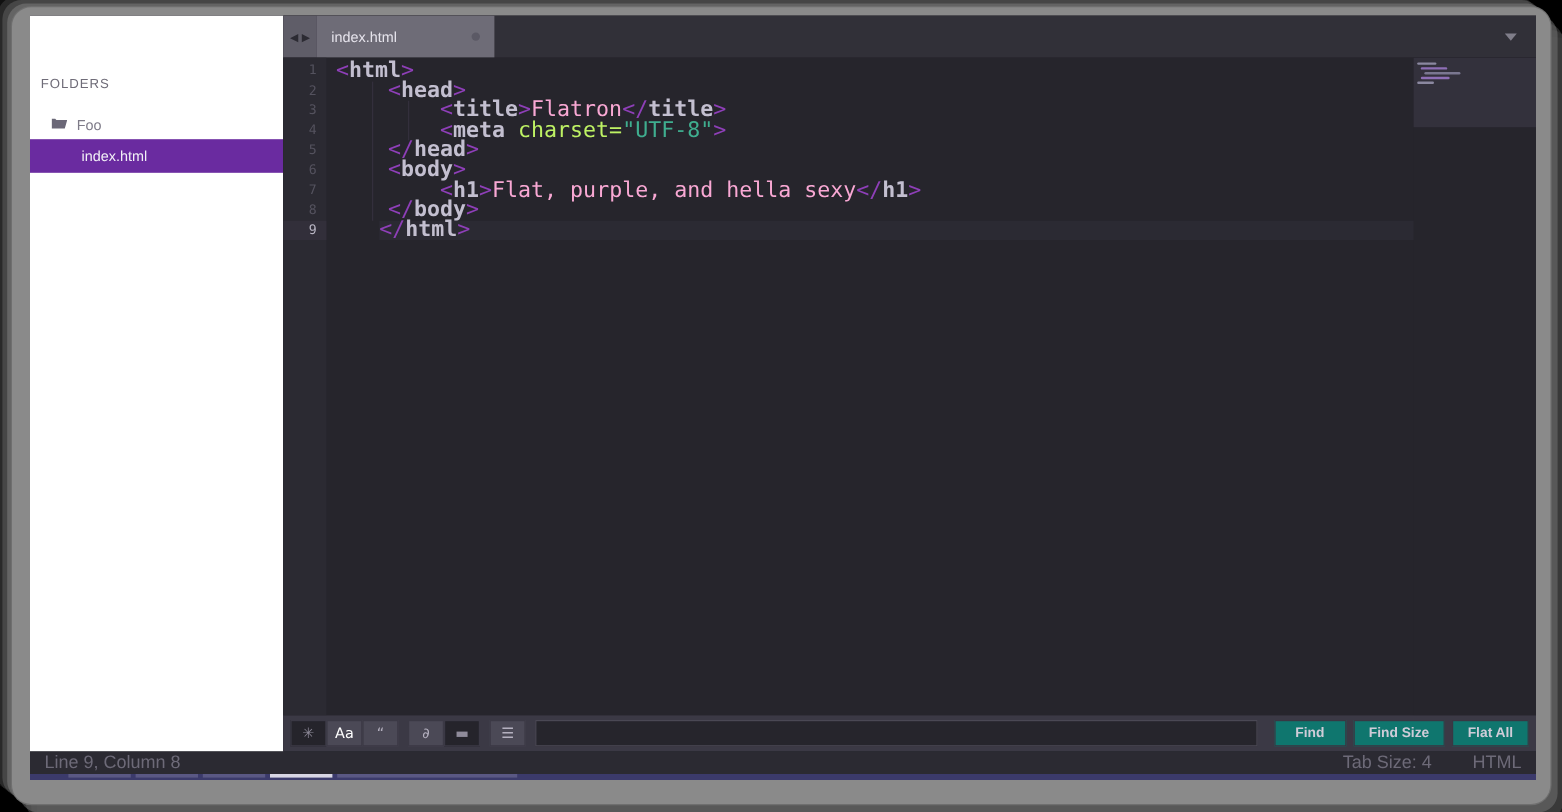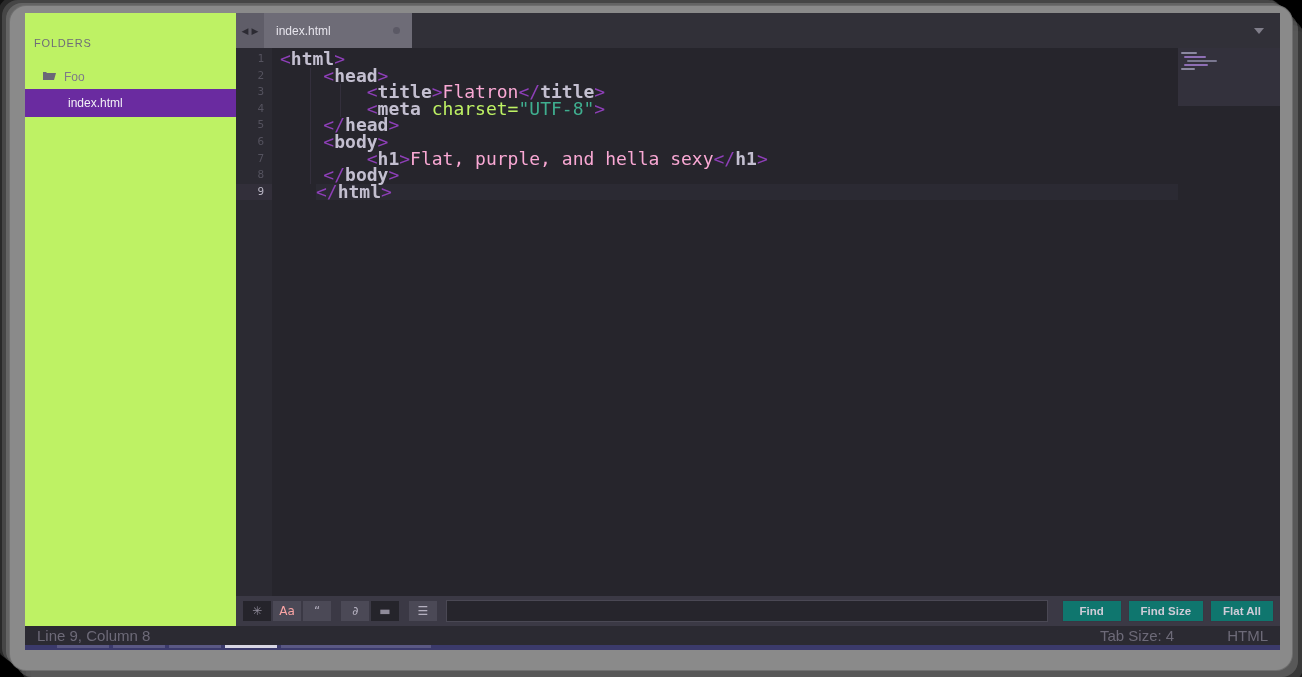--- a/index.html
+++ b/index.html
@@ -51,23 +51,23 @@
     overflow: hidden;
     display: flex;
     flex-direction: column;
   }
 
   #body-row { display: flex; flex: 1; min-height: 0; }
 
   
   #sidebar {
     width: 211px;
-    background: #bef264;
+    background: #ffffff;
     flex: 0 0 211px;
-    padding-top: 24px;
+    padding-top: 51px;
     position: relative;
   }
   .side-heading {
     color: #6f6c78;
     font-size: 11px;
     letter-spacing: 0.8px;
     padding: 0 0 16px 9px;
     font-weight: 400;
   }
   .folder-row {
@@ -244,21 +244,21 @@
     background: #4b4956;
     border: 1px solid #3b3945;
     display: flex;
     align-items: center;
     justify-content: center;
     color: #b4b0bf;
     font-size: 12px;
     font-family: "DejaVu Sans", sans-serif;
   }
   .fbtn.pressed { background: #25242b; color: #8f8b9a; }
-  .fbtn.dim { color: #fca5a5; }
+  .fbtn.dim { color: #ffffff; }
   #find-input {
     flex: 1;
     height: 22px;
     background: #26252c;
     border: 1px solid #4a4854;
     margin: 0 8px 0 0;
     color: #d6d3de;
     font-size: 12px;
     font-family: "DejaVu Sans Mono", monospace;
     padding: 0 6px;
@@ -286,21 +286,21 @@
     flex: 0 0 19px;
     background: #2b2a32;
     display: flex;
     align-items: center;
     padding: 0 12px;
     font-size: 15px;
     color: #6d6a78;
     gap: 0;
   }
   #status-left { flex: 1; }
-  .status-right { margin-left: 53px; }
+  .status-right { margin-left: 34px; }
 
   
   #dock {
     height: 5px;
     flex: 0 0 5px;
     background: #3b3a6b;
     display: flex;
     align-items: flex-start;
     gap: 4px;
     padding-left: 32px;

